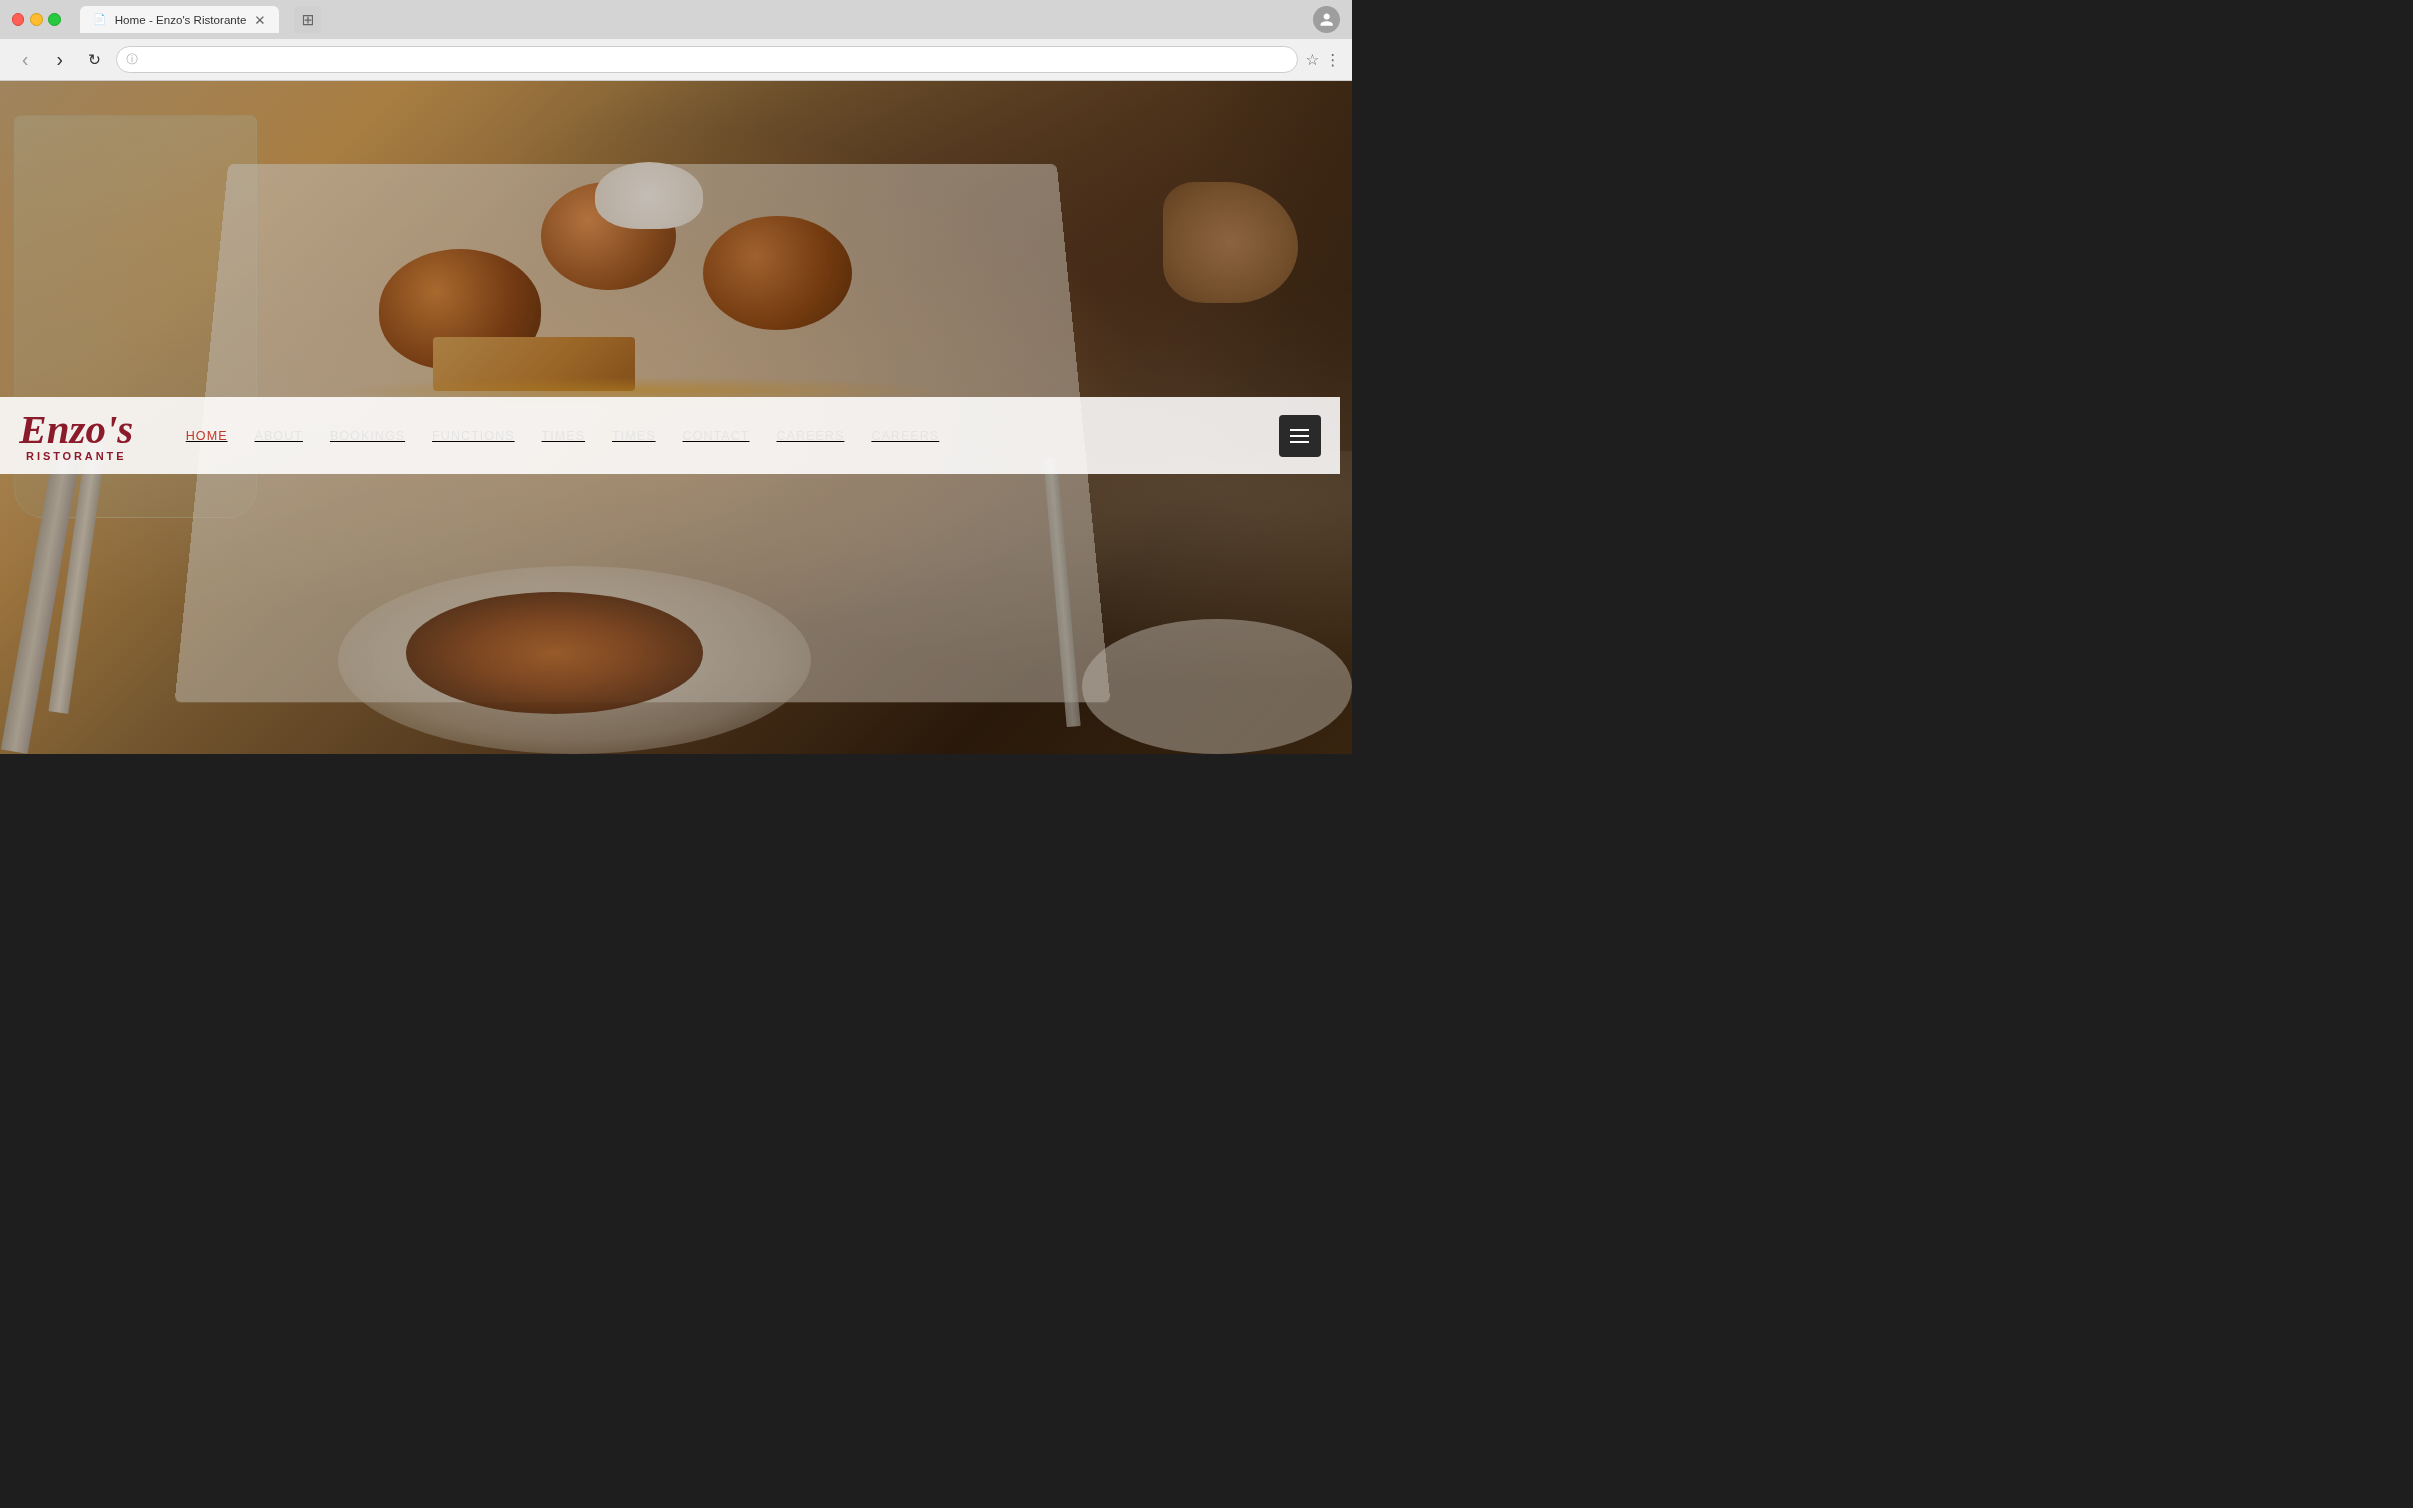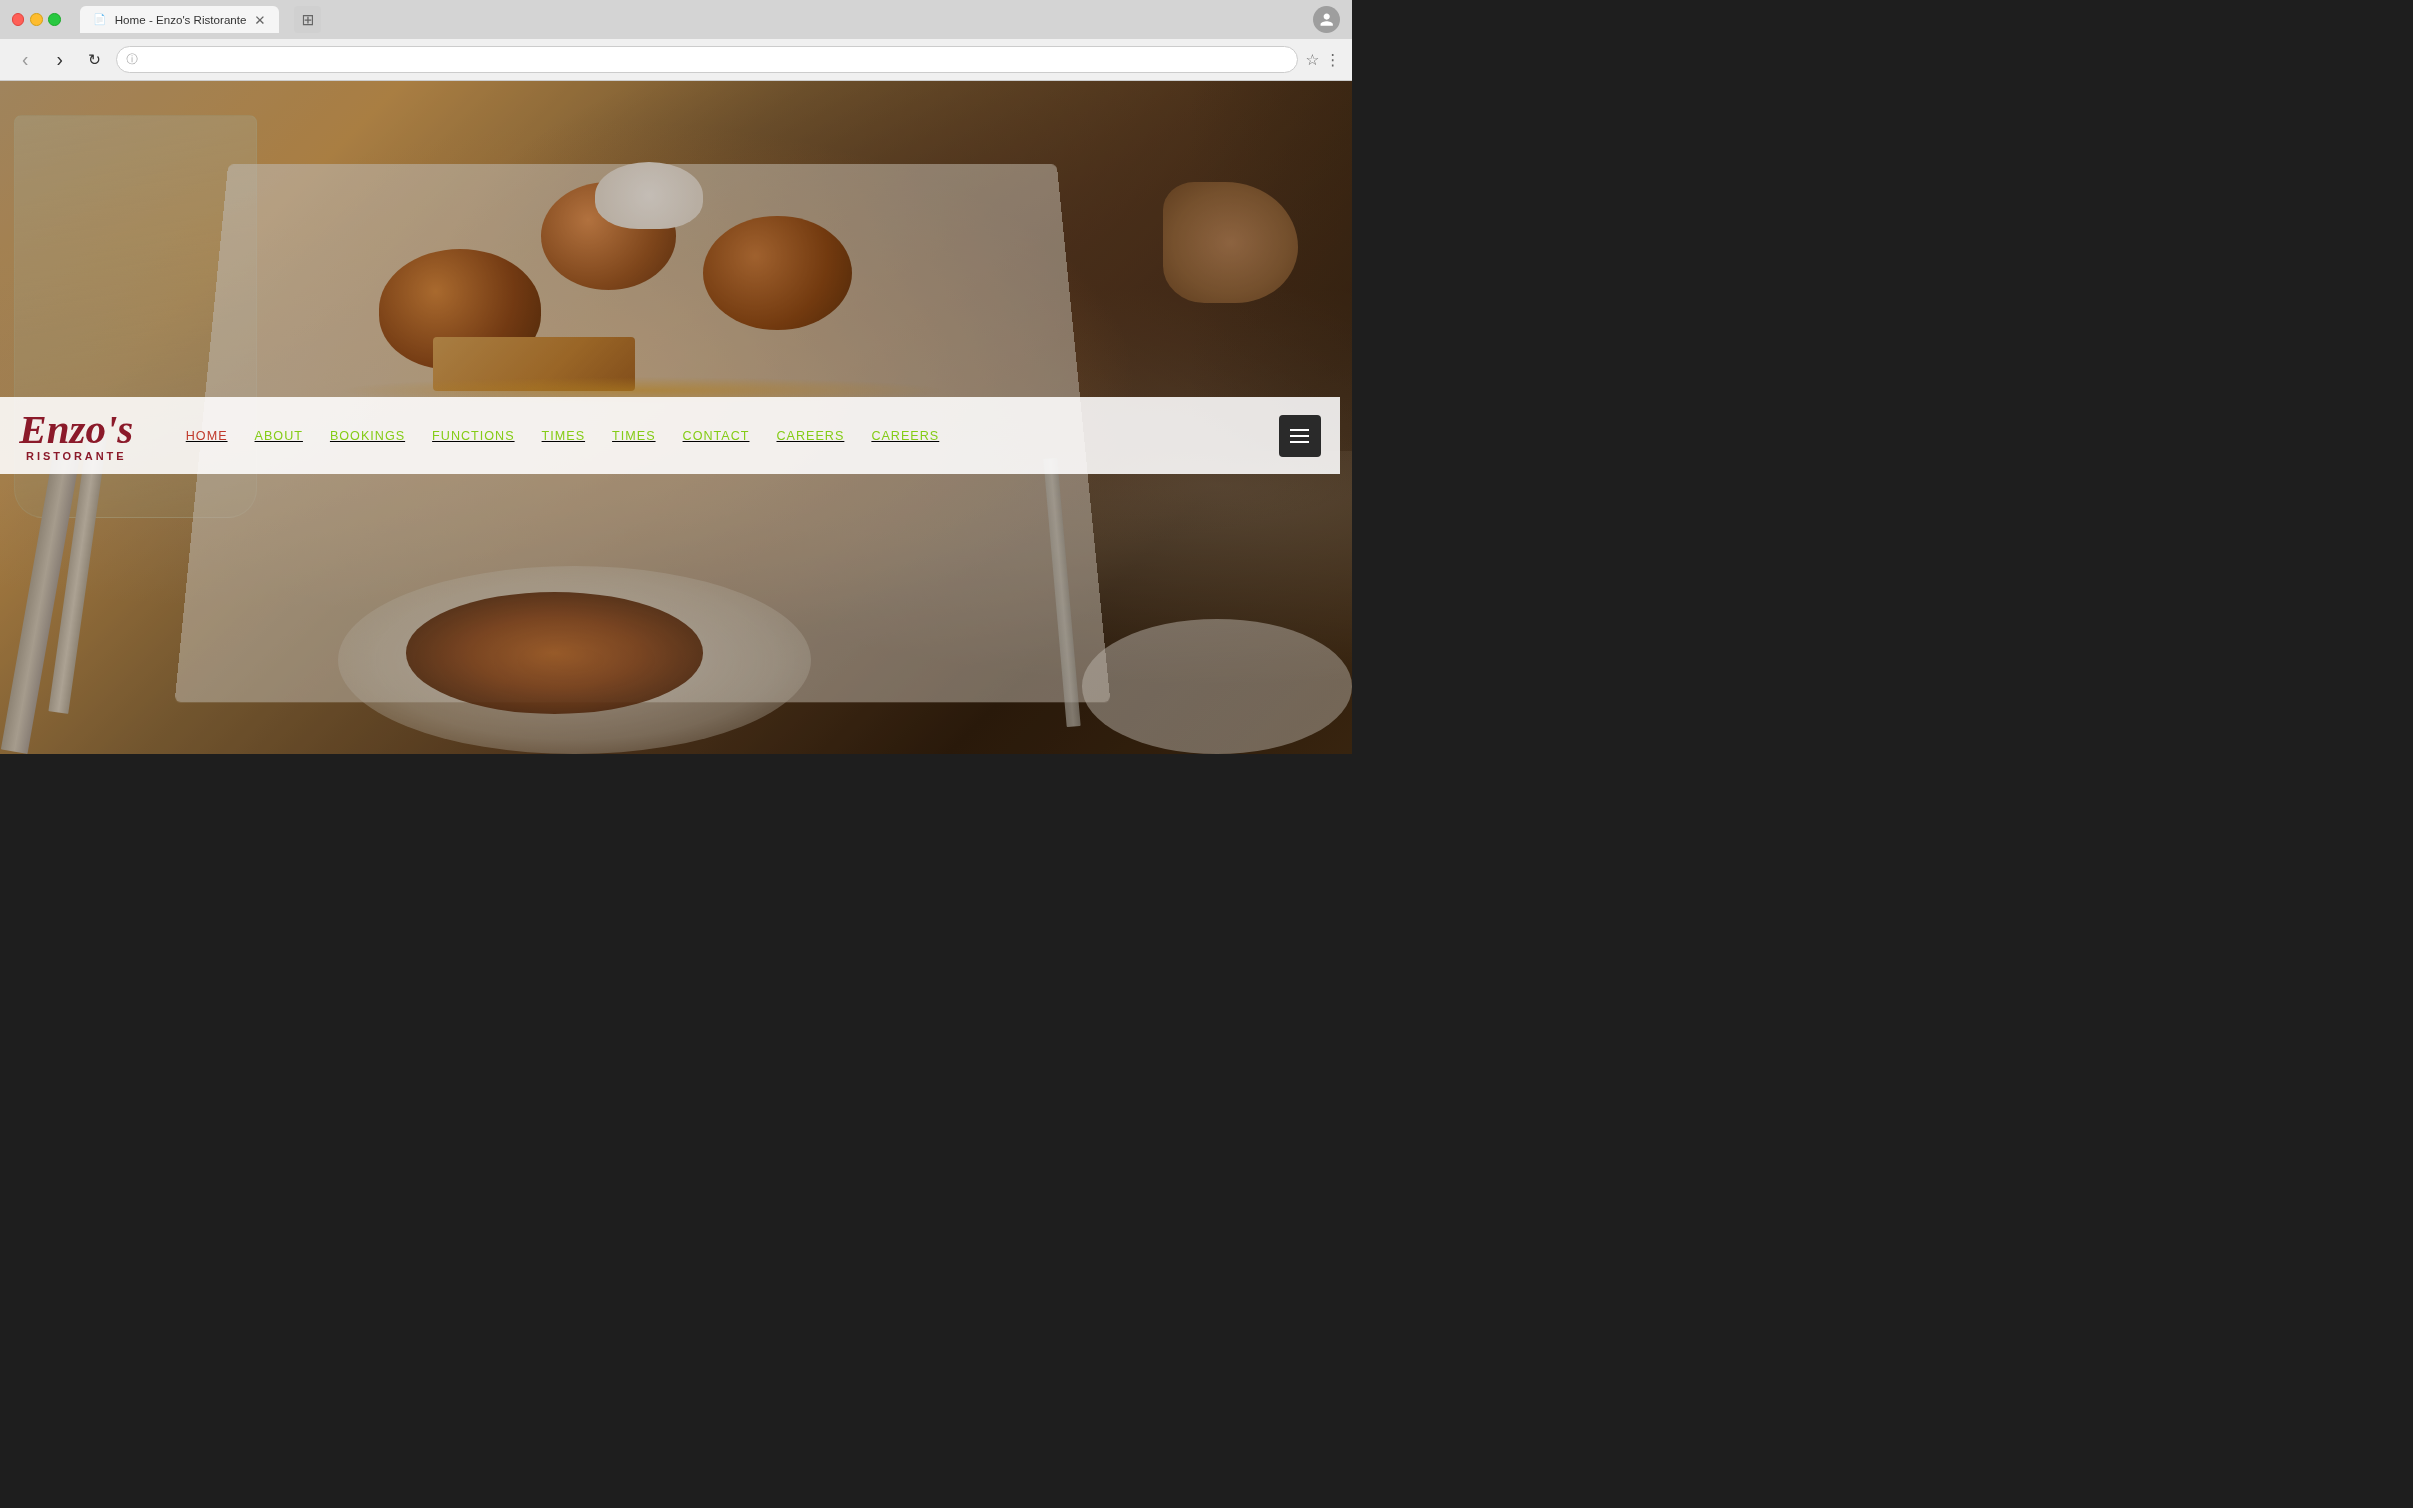--- a/index.html
+++ b/index.html
@@ -216,21 +216,21 @@
       align-items: center;
       gap: 0;
       flex: 1;
       justify-content: flex-start;
       text-decoration: underline;
     }
 
     .nav-link {
       font-size: 12.6px;
       letter-spacing: 1px;
-      color: #84cc16;
+      color: #e5e5e5;
       text-decoration: none;
       padding: 0 13.5px;
       font-weight: 500;
       white-space: nowrap;
     }
 
     .nav-link.active {
       color: #c0392b;
     }
 

